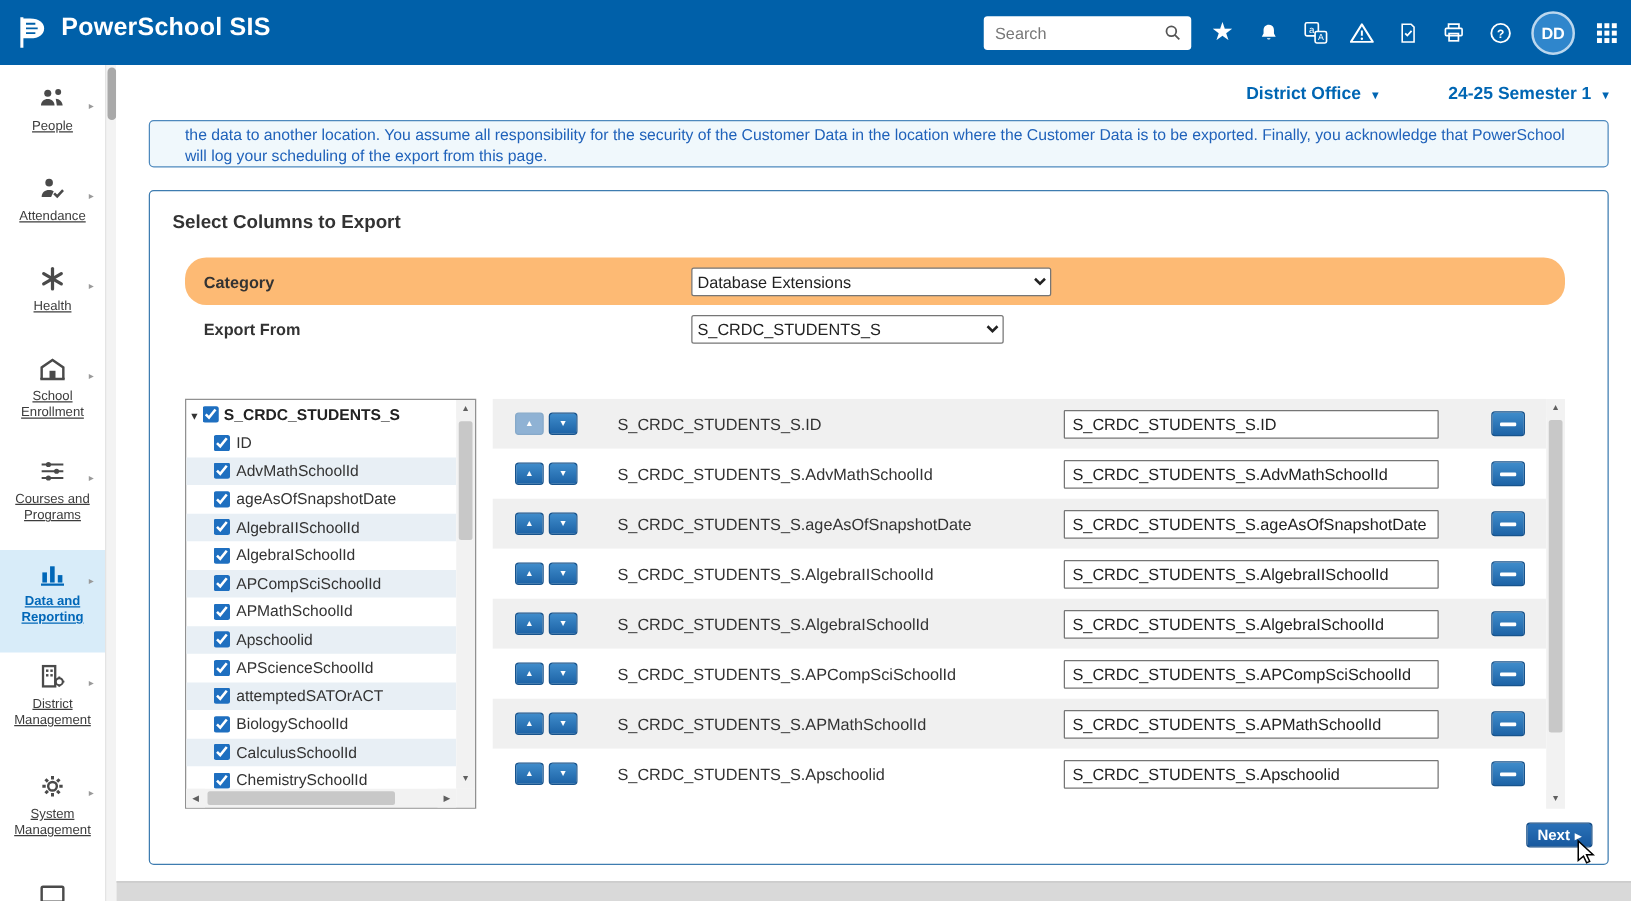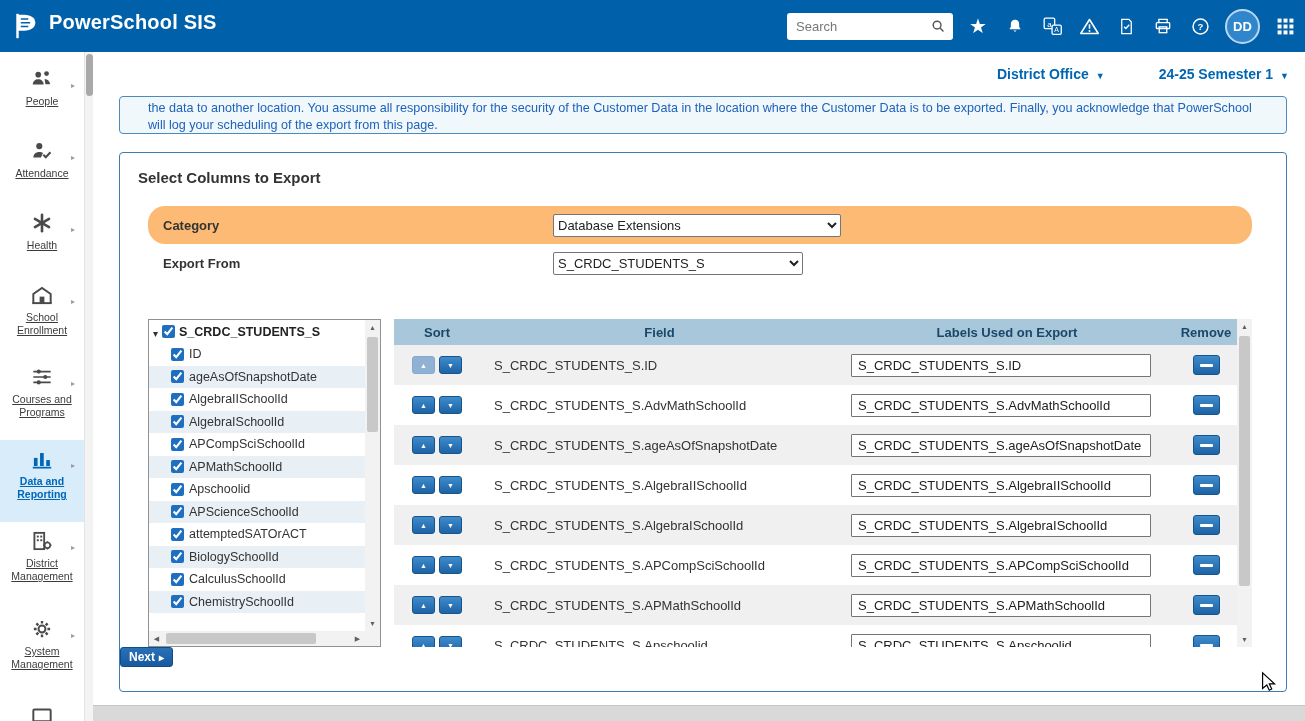--- a/index.html
+++ b/index.html
@@ -95,21 +95,21 @@
   .sort-btn.disabled { background:#8FB2D4; border-color:#86A9C9; cursor:default; }
   .et-field { font-size:13px; color:#333; padding-left:14px; white-space:nowrap; overflow:hidden; }
   .et-labelcell { padding-left:12px; }
   .label-input { width:300px; height:23px; border:1px solid #757575; border-radius:1px; font-size:13px; font-family:inherit; color:#222; padding:1px 6px; }
   .et-removecell { display:flex; justify-content:center; }
   .remove-btn { width:27px; height:20px; border-radius:3px; border:1px solid #17538C; background:linear-gradient(#3F8CCB,#1D63A6); display:flex; align-items:center; justify-content:center; padding:0; }
   .remove-btn::before { content:""; display:block; width:13px; height:3px; background:#fff; border-radius:1px; }
   .et-vscroll { width:15px; flex:none; }
 
   
-  .panel-actions { display:flex; justify-content:flex-start; margin:0 12px 0 0; }
+  .panel-actions { display:flex; justify-content:flex-end; margin:11px 12px 0 0; }
   .next-btn { height:20px; padding:0 8px; background:linear-gradient(#2A71B8,#18599F); border:1px solid #124B85; border-radius:3px; color:#fff; font-size:12px; font-weight:700; display:inline-flex; align-items:center; gap:4px; }
   .next-arrow::before { content:"▸"; font-size:10px; }
 
   .bottom-strip { position:absolute; left:0; right:0; bottom:0; height:16px; background:#D9D9D9; border-top:1px solid #C6C6C6; }
 
   .cursor { position:absolute; left:1258px; top:671px; z-index:50; pointer-events:none; }
 </style>
 </head>
 <body>
 
@@ -368,20 +368,24 @@
               <input type="checkbox" checked="" style="">
               <span class="tree-root-label">S_CRDC_STUDENTS_S</span>
             </div>
             <div class="tree-items">
               <div class="tree-item">
                   <input type="checkbox" checked="" style="">
                   <span class="tree-label">ID</span>
                 </div>
               <div class="tree-item">
                   <input type="checkbox" checked="" style="">
+                  <span class="tree-label">AdvMathSchoolId</span>
+                </div>
+              <div class="tree-item">
+                  <input type="checkbox" checked="" style="">
                   <span class="tree-label">ageAsOfSnapshotDate</span>
                 </div>
               <div class="tree-item">
                   <input type="checkbox" checked="" style="">
                   <span class="tree-label">AlgebraIISchoolId</span>
                 </div>
               <div class="tree-item">
                   <input type="checkbox" checked="" style="">
                   <span class="tree-label">AlgebraISchoolId</span>
                 </div>
@@ -427,26 +431,20 @@
           <div class="sb sb-h">
             <button class="sb-btn sb-left"></button>
             <div class="sb-thumb-h" style="left:17px;width:150px;"></div>
             <button class="sb-btn sb-right"></button>
           </div>
           <div class="sb-corner"></div>
         </div>
 
         <div class="table-box">
           <div class="et-main">
-            <div class="et-header">
-              <div>Sort</div>
-              <div>Field</div>
-              <div>Labels Used on Export</div>
-              <div>Remove</div>
-            </div>
             <div class="et-body">
 
               <div class="et-row">
                 <div class="et-sort">
                     <button class="sort-btn up disabled"></button>
                     <button class="sort-btn down"></button>
                   </div>
                 <div class="et-field">S_CRDC_STUDENTS_S.ID</div>
                 <div class="et-labelcell"><input class="label-input" value="S_CRDC_STUDENTS_S.ID" style=""></div>
                 <div class="et-removecell">

